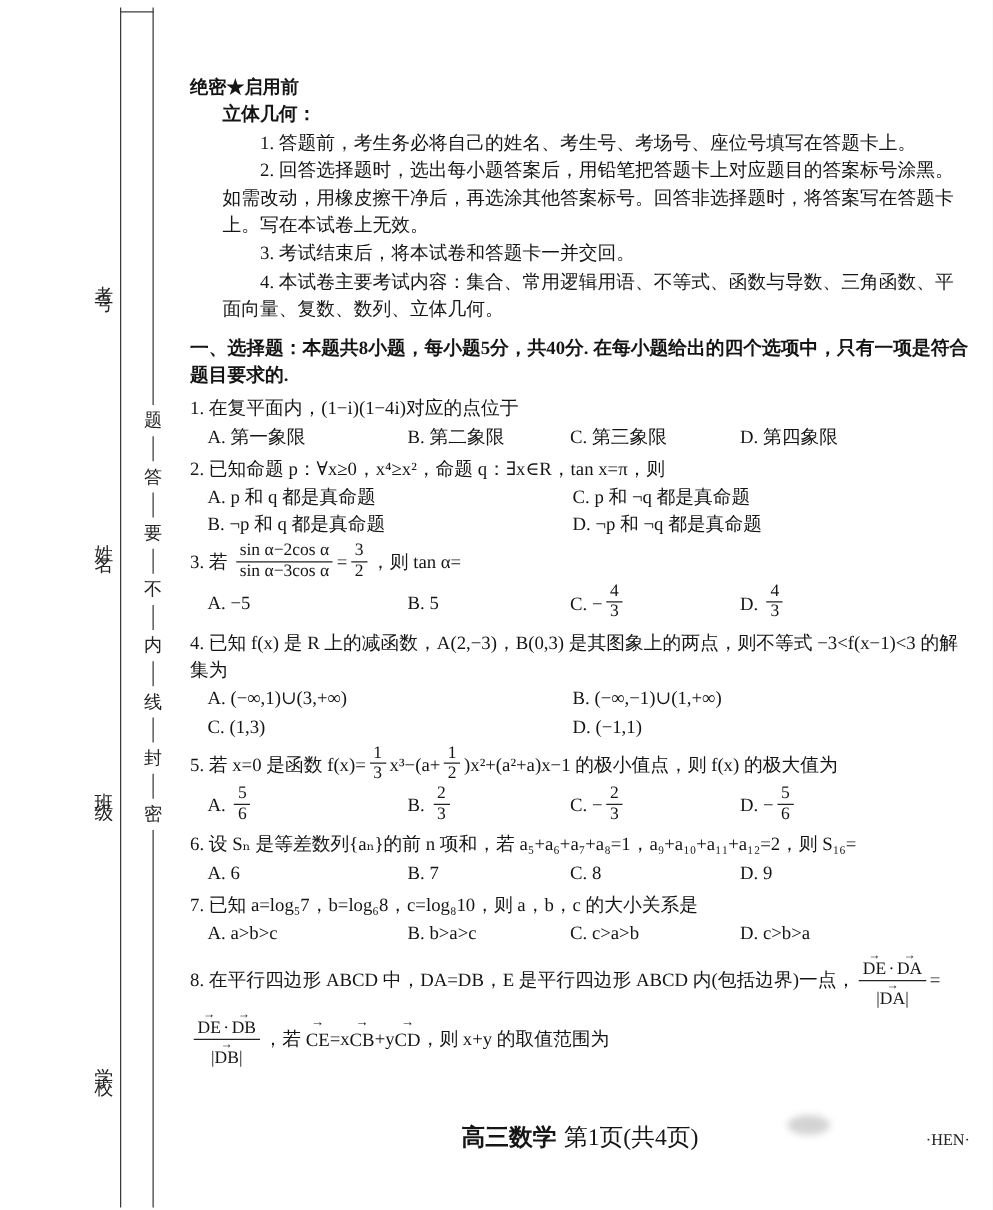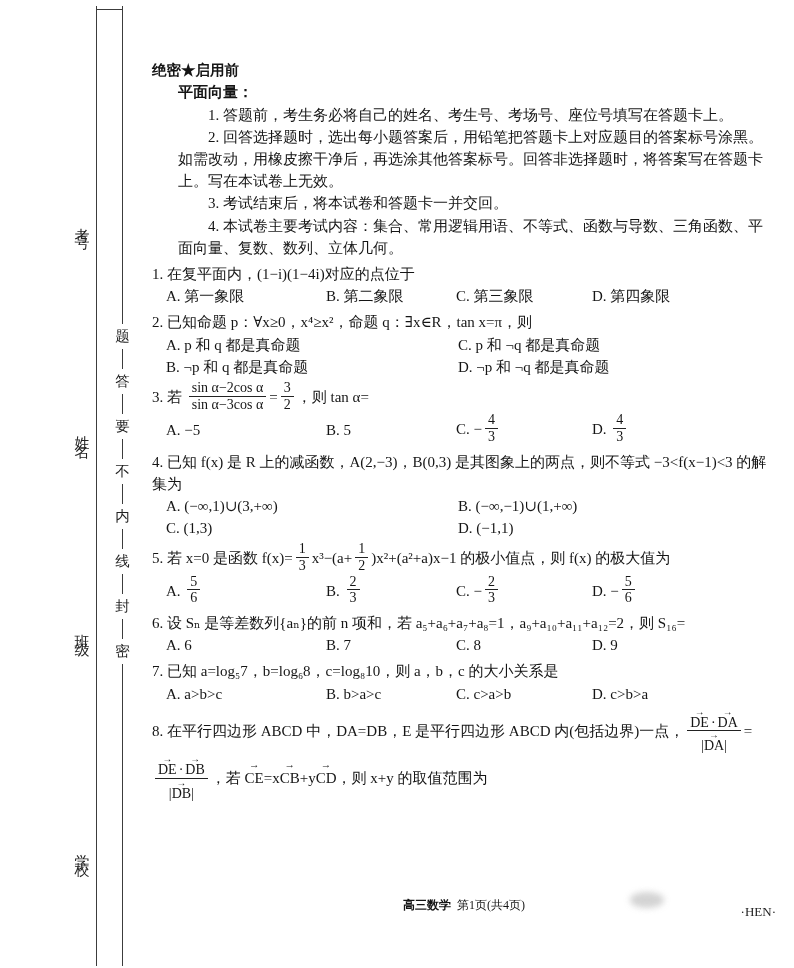--- a/index.html
+++ b/index.html
@@ -35,21 +35,21 @@
   .frac .fn{display:block;border-bottom:1px solid #222;padding:0 3px;}
   .frac .fd{display:block;padding:0 3px;}
   .fnv{padding-top:8px !important;}
   .fdv{padding-top:7px !important;}
   .vec{display:inline-block;position:relative;}
   .vec::after{content:"→";position:absolute;left:50%;top:-0.82em;transform:translateX(-50%);font-size:0.7em;}
   .mdot{margin:0 2px;}
   .q8p{line-height:2.3;margin-top:3px;}
 
   
-  .footer{position:absolute;left:152px;top:897px;width:624px;text-align:center;font-size:12px;}
+  .footer{position:absolute;left:152px;top:897px;width:624px;text-align:center;font-size:19px;}
   .footer .fc{font-weight:700;}
   .footer .fp{margin-left:6px;}
   .footer-mark{position:absolute;right:18px;top:904px;font-size:13px;color:#222;}
   .smudge{position:absolute;left:630px;top:892px;width:34px;height:16px;background:#cccccc;border-radius:50%;filter:blur(3px);opacity:.85;}
 </style>
 </head>
 <body>
 
 <div class="page">
 
@@ -69,27 +69,28 @@
   <div class="seal-char" style="top:504px">内</div>
   <div class="seal-char" style="top:549px">线</div>
   <div class="seal-char" style="top:594px">封</div>
   <div class="seal-char" style="top:639px">密</div>
 
   <div class="content">
 
     <div class="classification">绝密★启用前</div>
 
     <div class="notice">
-      <div class="notice-heading">平面向量：</div>
+      <div class="notice-heading">立体几何：</div>
       <p>1. 答题前，考生务必将自己的姓名、考生号、考场号、座位号填写在答题卡上。</p>
       <p>2. 回答选择题时，选出每小题答案后，用铅笔把答题卡上对应题目的答案标号涂黑。如需改动，用橡皮擦干净后，再选涂其他答案标号。回答非选择题时，将答案写在答题卡上。写在本试卷上无效。</p>
       <p>3. 考试结束后，将本试卷和答题卡一并交回。</p>
       <p>4. 本试卷主要考试内容：集合、常用逻辑用语、不等式、函数与导数、三角函数、平面向量、复数、数列、立体几何。</p>
     </div>
 
+    <p class="section-heading">一、选择题：本题共8小题，每小题5分，共40分. 在每小题给出的四个选项中，只有一项是符合题目要求的.</p>
 
     <div class="question">
       <p class="stem">1. 在复平面内，(1−i)(1−4i)对应的点位于</p>
       <div class="opts cols4">
         <span>A. 第一象限</span>
         <span>B. 第二象限</span>
         <span>C. 第三象限</span>
         <span>D. 第四象限</span>
       </div>
     </div>

